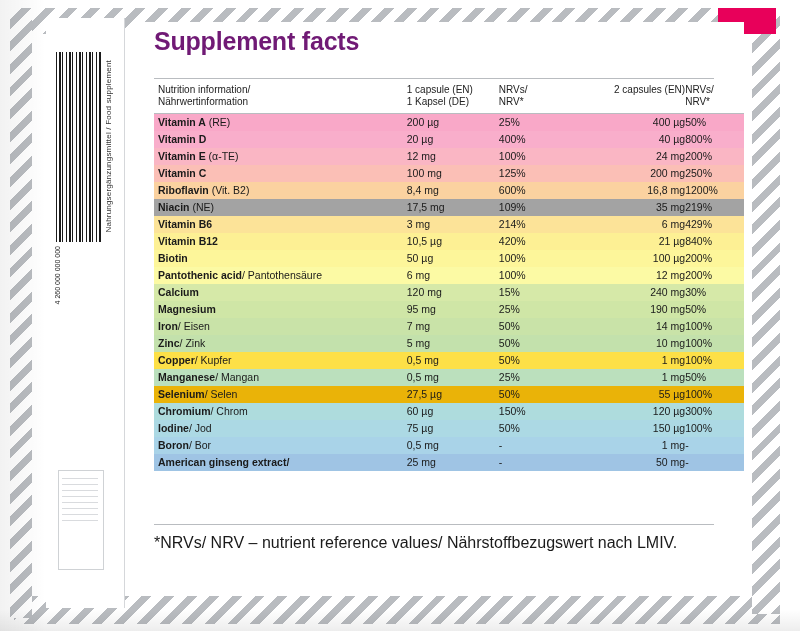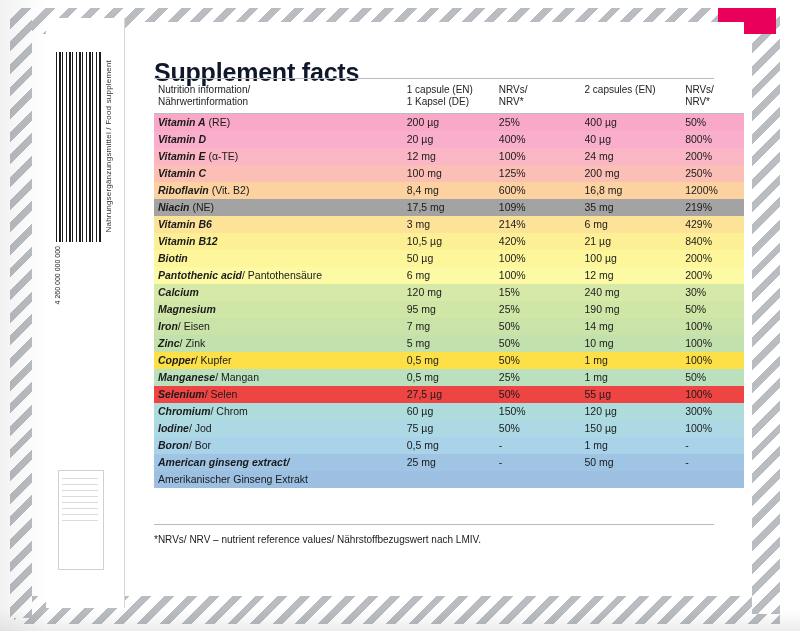--- a/index.html
+++ b/index.html
@@ -92,22 +92,22 @@
   #label{
     position:absolute;
     left:132px;top:22px;
     width:612px;height:572px;
     background:#ffffff;
     overflow:hidden;
   }
 
   #title{
     position:absolute;
-    left:22px;top:36px;
-    font-size:25px;font-weight:bold;color:#0f172a;
+    left:22px;top:5px;
+    font-size:25px;font-weight:bold;color:#701a75;
     letter-spacing:-0.2px;
   }
 
   #rule-top{
     position:absolute;left:22px;top:56px;width:560px;height:1px;background:#b9bcc0;
   }
 
   
   table{
     position:absolute;
@@ -129,31 +129,31 @@
   }
   tbody tr td{
     height:17px;
     line-height:17px;
     white-space:nowrap;
     overflow:hidden;
   }
   .c-name{width:232px;padding-left:4px;}
   .c-a{width:86px;}
   .c-b{width:80px;}
-  .c-c{width:94px;}
+  .c-c{width:94px;text-align:right;}
   .c-d{width:68px;}
-  .nm{font-weight:bold;font-style:italic;}
+  .nm{font-weight:bold;}
   .nm2{font-weight:normal;}
 
   
   #footnote{
     position:absolute;
     left:22px;
     width:570px;
-    font-size:10px;
+    font-size:16px;
     color:#1a1a1a;
   }
   #rule-bottom{
     position:absolute;left:22px;width:560px;height:1px;background:#b9bcc0;
   }
 
   
   .shade-bottom{
     position:absolute;left:0;bottom:0;width:800px;height:22px;
     background:linear-gradient(to bottom, rgba(0,0,0,0) 0%, rgba(0,0,0,0.07) 100%);
@@ -327,21 +327,21 @@
           <td class="c-c">1 mg</td>
           <td class="c-d">100%</td>
         </tr>
         <tr style="background: rgb(187, 224, 189);">
           <td class="c-name"><span class="nm">Manganese</span><span class="nm2">/ Mangan</span></td>
           <td class="c-a">0,5 mg</td>
           <td class="c-b">25%</td>
           <td class="c-c">1 mg</td>
           <td class="c-d">50%</td>
         </tr>
-        <tr style="background: #ef4444;">
+        <tr style="background: #eab308;">
           <td class="c-name"><span class="nm">Selenium</span><span class="nm2">/ Selen</span></td>
           <td class="c-a">27,5 µg</td>
           <td class="c-b">50%</td>
           <td class="c-c">55 µg</td>
           <td class="c-d">100%</td>
         </tr>
         <tr style="background: rgb(174, 220, 221); padding-left: 28px;">
           <td class="c-name"><span class="nm">Chromium</span><span class="nm2">/ Chrom</span></td>
           <td class="c-a">60 µg</td>
           <td class="c-b">150%</td>
@@ -362,27 +362,20 @@
           <td class="c-c">1 mg</td>
           <td class="c-d">-</td>
         </tr>
         <tr style="background: rgb(159, 196, 228);">
           <td class="c-name"><span class="nm">American ginseng extract/</span><span class="nm2"></span></td>
           <td class="c-a">25 mg</td>
           <td class="c-b">-</td>
           <td class="c-c">50 mg</td>
           <td class="c-d">-</td>
         </tr>
-        <tr style="background: rgb(156, 191, 226);">
-          <td class="c-name"><span class="nm"></span><span class="nm2">Amerikanischer Ginseng Extrakt</span></td>
-          <td class="c-a"></td>
-          <td class="c-b"></td>
-          <td class="c-c"></td>
-          <td class="c-d"></td>
-        </tr>
       </tbody>
   </table>
 
   <div id="rule-bottom" style="top: 502px;"></div>
   <div id="footnote" style="top: 512px;">*NRVs/ NRV – nutrient reference values/ Nährstoffbezugswert nach LMIV.</div>
 </div>
 
 <div class="shade-left"></div>
 <div class="shade-bottom"></div>
 

